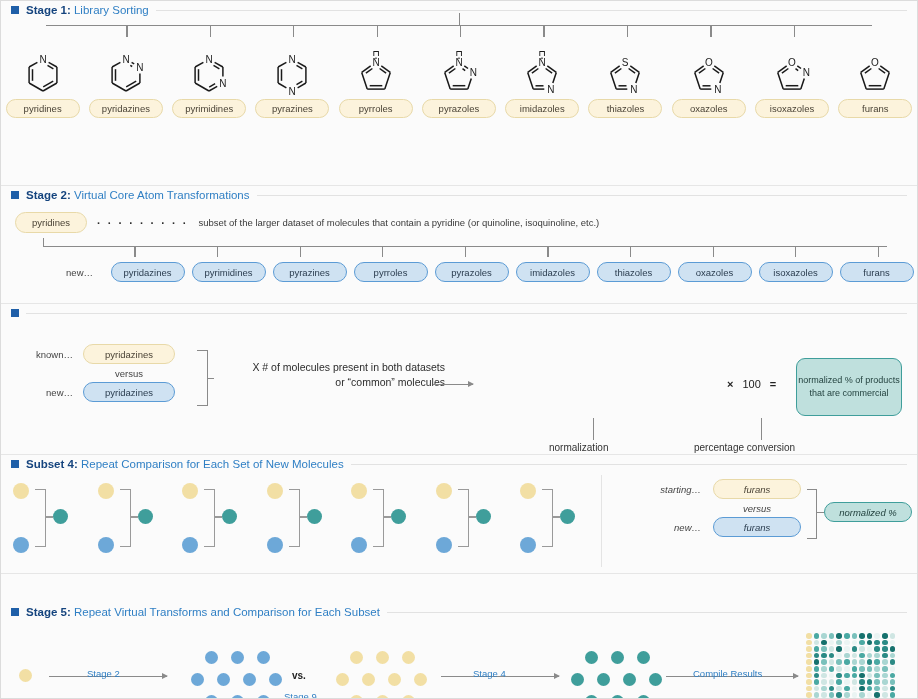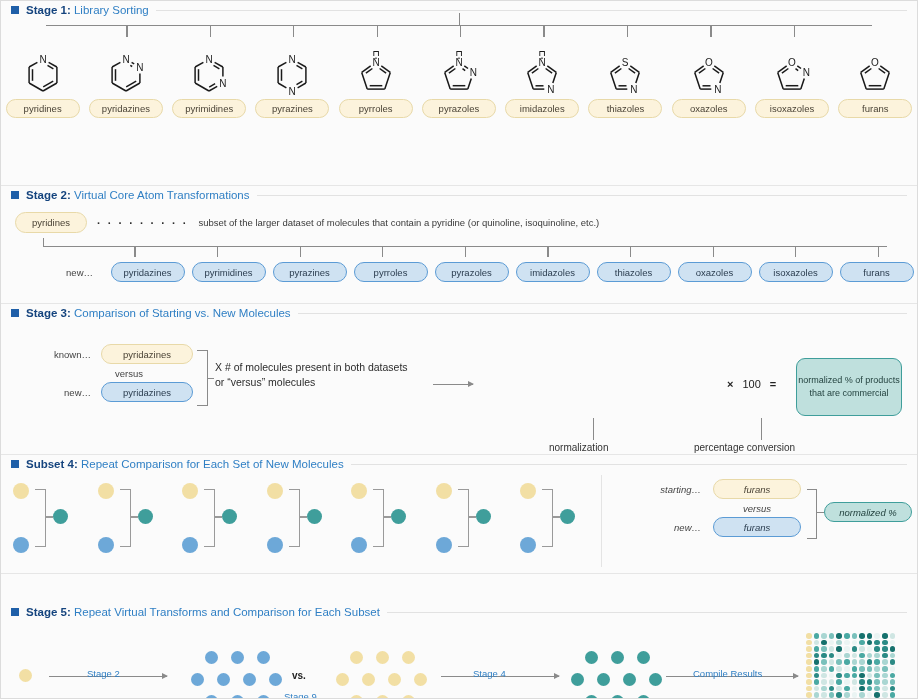--- a/index.html
+++ b/index.html
@@ -61,29 +61,29 @@
   .tree2 .stub{position:absolute;width:1.4px;height:11px;background:#8a8a8a;top:8px;}
   .s2row{display:flex;align-items:center;margin-top:2px;}
   .newlbl{width:92px;text-align:right;padding-right:14px;font-size:9.5px;color:#444;}
   .s2pills{flex:1 1 auto;display:flex;}
   .s2pills .labelcell .pill{height:20px;padding:0 8px;min-width:74px;}
 
   
   #stage3{height:150px;}
   .s3wrap{position:relative;height:130px;}
   .s3left{position:absolute;left:0;top:22px;width:210px;}
-  .s3line{display:flex;align-items:center;height:20px;justify-content:center;}
+  .s3line{display:flex;align-items:center;height:20px;}
   .s3lbl{width:72px;text-align:right;padding-right:10px;font-size:9.5px;color:#444;}
   .s3left .pill{height:20px;width:92px;}
   .s3mid{height:18px;display:flex;align-items:center;}
   .s3mid span{width:92px;margin-left:82px;text-align:center;font-size:9.5px;color:#444;}
   .brace{position:absolute;left:196px;top:28px;width:10px;height:54px;
         border:1.4px solid #8a8a8a;border-left:none;}
   .brace .nub{position:absolute;right:-7px;top:50%;width:7px;height:1.4px;background:#8a8a8a;}
-  .s3text{position:absolute;left:214px;top:38px;width:230px;text-align:left;
+  .s3text{position:absolute;left:214px;top:38px;width:230px;text-align:right;
           font-size:10.5px;color:#2c2c2c;line-height:1.45;}
   .s3arrow{position:absolute;left:432px;top:62px;width:40px;height:1.4px;background:#8a8a8a;}
   .s3arrow::after{content:"";position:absolute;right:-1px;top:-3px;border-left:6px solid #8a8a8a;
         border-top:3.5px solid transparent;border-bottom:3.5px solid transparent;}
   .frac{position:absolute;left:466px;top:22px;width:252px;}
   .frac .pill{height:20px;width:100%;font-size:9px;}
   .fbar{height:1.4px;background:#8a8a8a;margin:10px 0;}
   .mulbox{position:absolute;left:726px;top:56px;display:flex;align-items:center;gap:9px;font-size:11px;color:#222;}
   .mulbox b{font-weight:bold;}
   .resbox{position:absolute;left:795px;top:36px;width:104px;height:56px;border-radius:9px;
@@ -410,21 +410,20 @@
           <div class="pill pill-blue">furans</div>
         </div>
       </div>
   </div>
 </div>
 <div class="divider"></div>
 
 <div class="stage" id="stage3">
   <div class="stage-head">
     <span class="sq"></span>
-    <span class="stage-title"><b>Stage 3:</b> <span>Comparison of Starting vs. New Molecules</span></span>
     <span class="rule"></span>
   </div>
   <div class="s3wrap">
     <div class="s3left">
       <div class="s3line">
         <span class="s3lbl">known…</span>
         <span class="pill pill-cream">pyridazines</span>
       </div>
       <div class="s3mid">
         <span>versus</span>
@@ -432,21 +431,21 @@
       <div class="s3line">
         <span class="s3lbl">new…</span>
         <span class="pill pill-blue">pyridazines</span>
       </div>
     </div>
     <div class="brace">
         <span class="nub"></span>
       </div>
     <div class="s3text">
       <div>X # of molecules present in both datasets</div>
-      <div>or “versus” molecules</div>
+      <div>or “common” molecules</div>
     </div>
     <div class="s3arrow"></div>
 
     <div class="mulbox">
       <b>×</b>
       <span>100</span>
       <b>=</b>
     </div>
     <div class="resbox">normalized % of products that are commercial</div>
 

